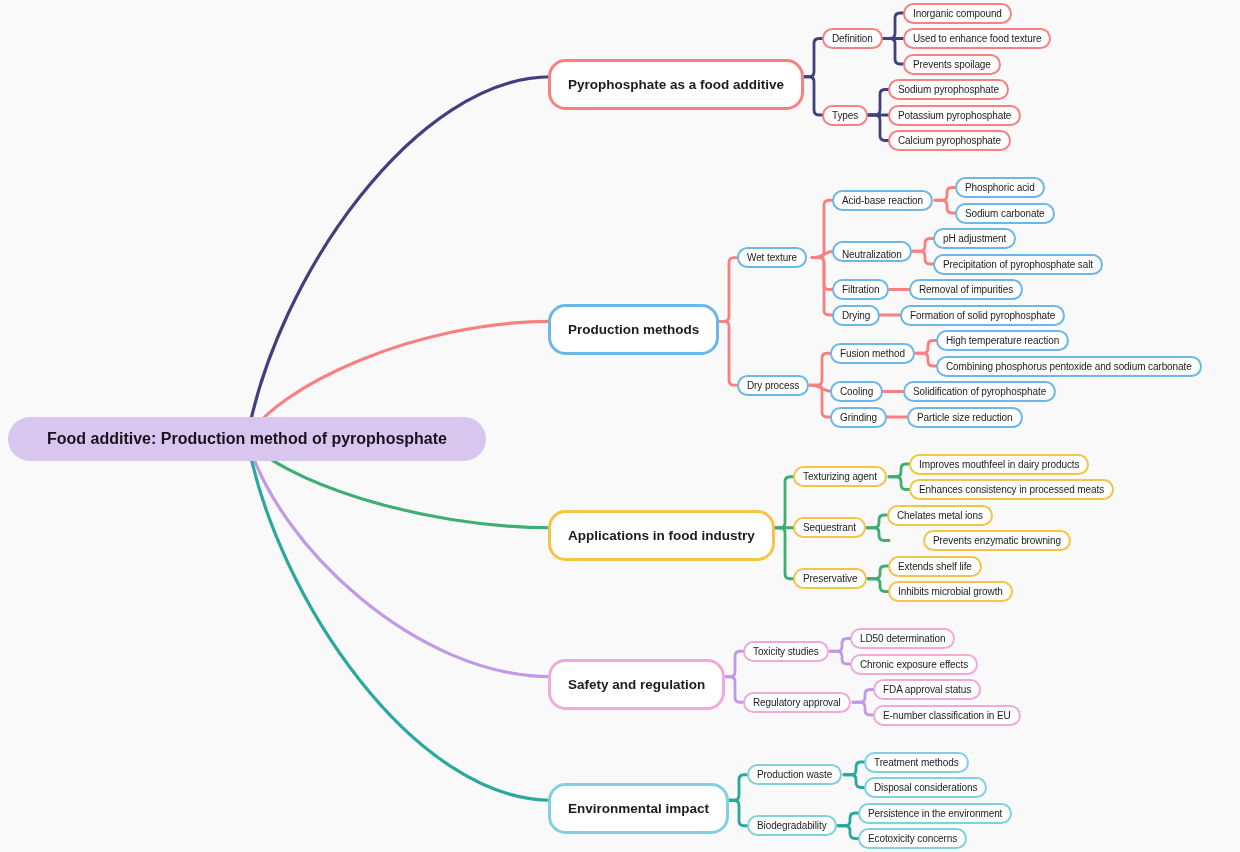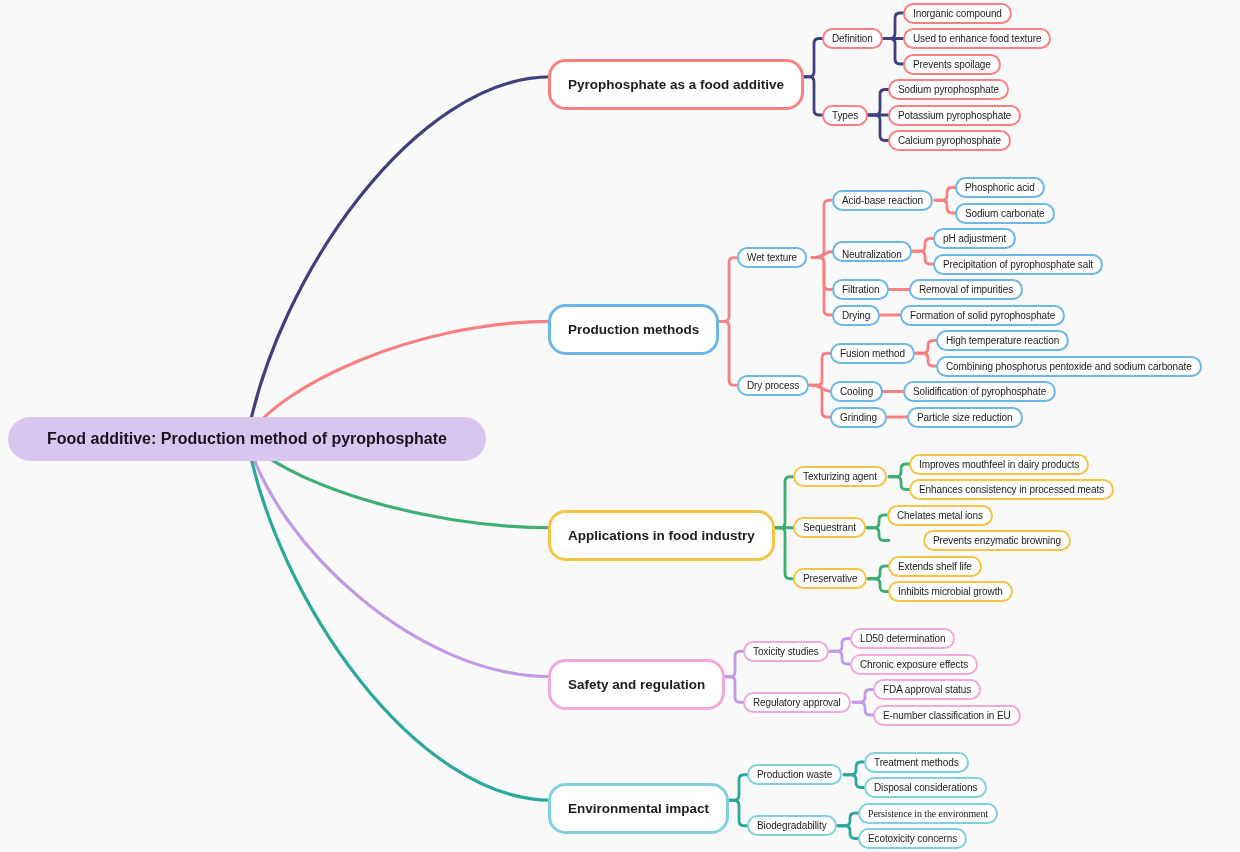--- a/index.html
+++ b/index.html
@@ -233,19 +233,19 @@
     </div>
     <div class="node dn" style="border-color: rgb(127, 209, 224); left: 864px; top: 751.5px;">
       <span>Treatment methods</span>
     </div>
     <div class="node dn" style="border-color: rgb(127, 209, 224); left: 864px; top: 777px;">
       <span>Disposal considerations</span>
     </div>
     <div class="node dn" style="border-color: rgb(127, 209, 224); left: 747px; top: 815.25px;">
       <span>Biodegradability</span>
     </div>
-    <div class="node dn" style="border-color: rgb(127, 209, 224); left: 858px; top: 802.5px; font-family: Liberation Serif, serif;">
+    <div class="node dn" style="border-color: rgb(127, 209, 224); left: 858px; top: 802.5px;">
       <span>Persistence in the environment</span>
     </div>
     <div class="node dn" style="border-color: rgb(127, 209, 224); left: 858px; top: 828px;">
       <span>Ecotoxicity concerns</span>
     </div>
   </div>
 
 </body></html>

